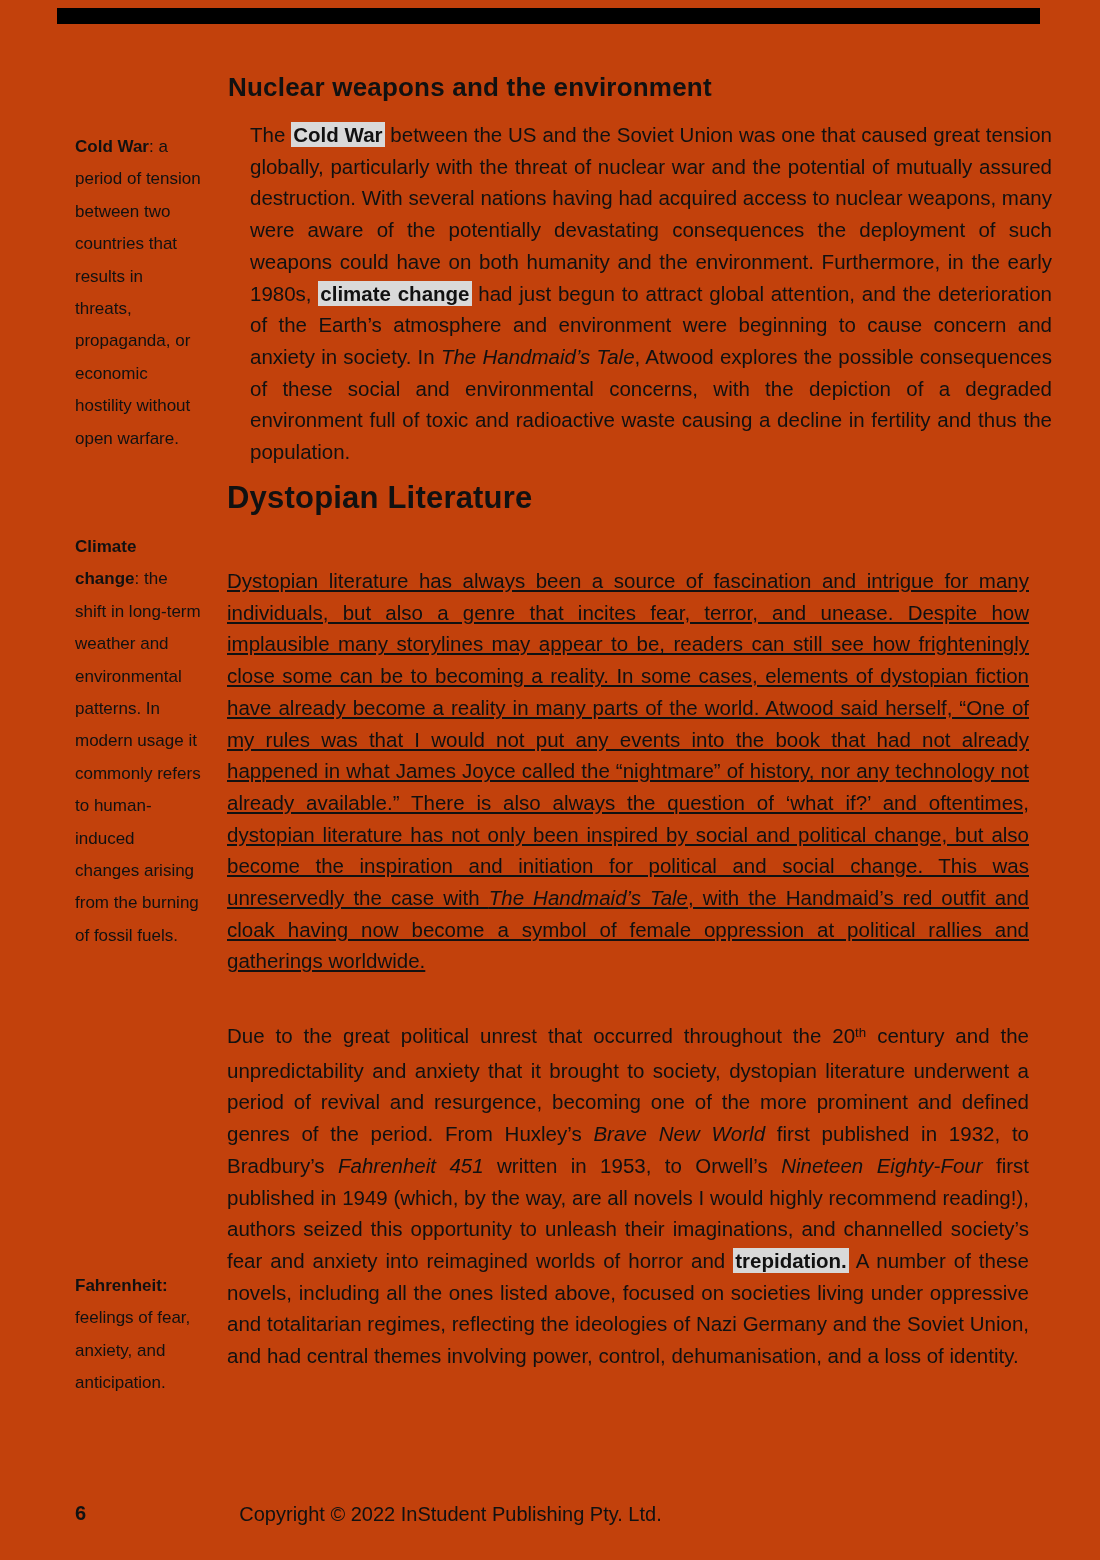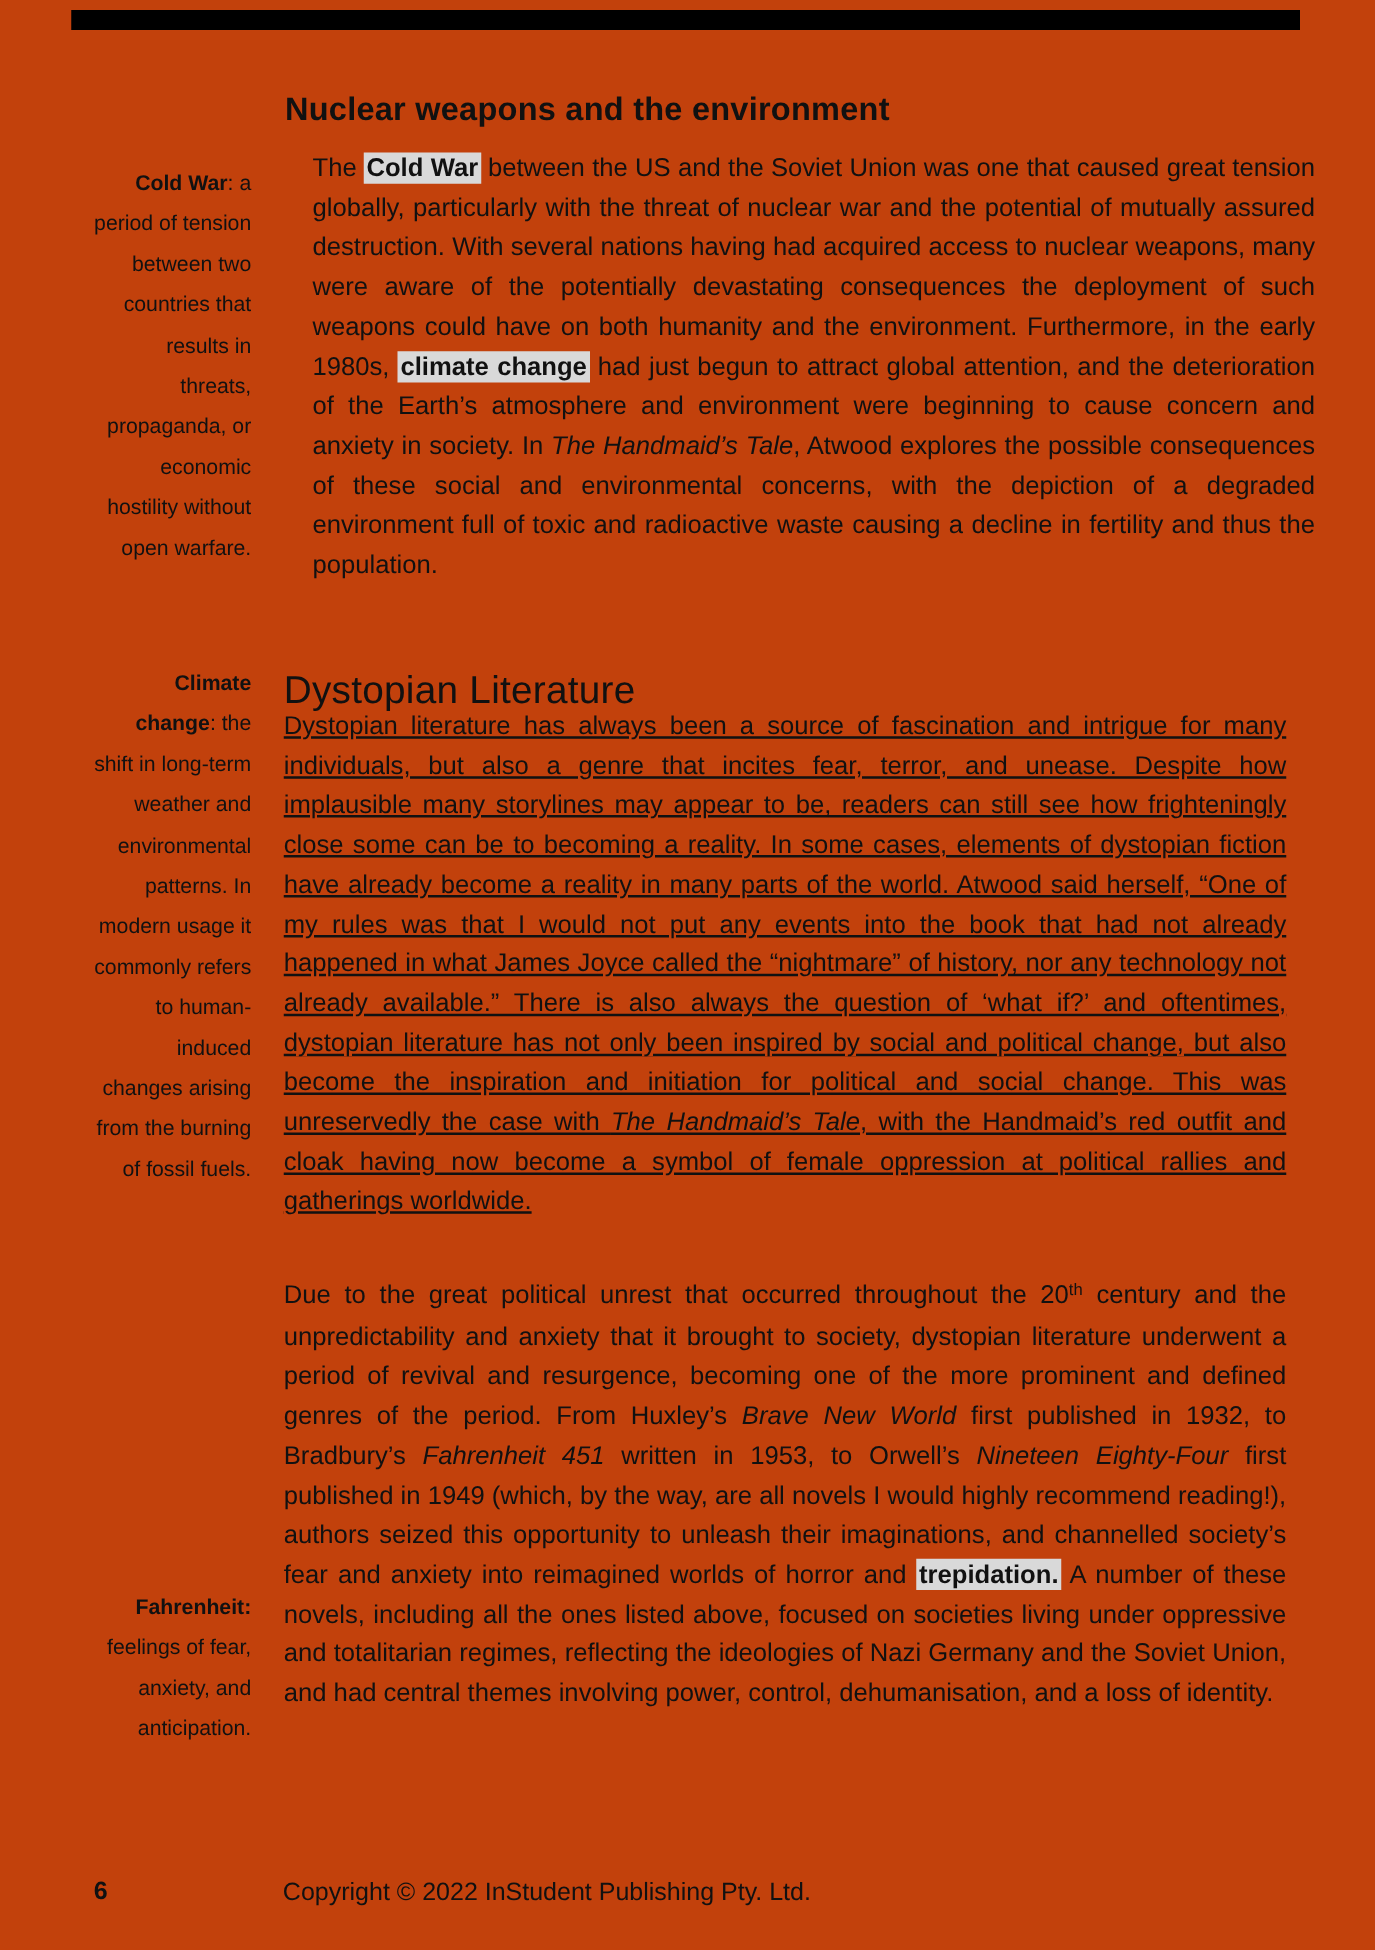--- a/index.html
+++ b/index.html
@@ -22,24 +22,24 @@
     position: absolute;
     left: 228px; top: 72px;
     margin: 0;
     font-size: 26px;
     font-weight: bold;
     letter-spacing: 0.2px;
     white-space: nowrap;
   }
   .h2 {
     position: absolute;
-    left: 227px; top: 534px;
+    left: 227px; top: 480px;
     margin: 0;
     font-size: 31px;
-    font-weight: normal;
+    font-weight: bold;
     letter-spacing: 0.2px;
     white-space: nowrap;
   }
   .body-par {
     position: absolute;
     left: 227px;
     width: 802px;
     margin: 0;
     font-size: 20.5px;
     line-height: 31.7px;
@@ -48,21 +48,21 @@
   .p1 { top: 119px; margin-left: 23px; }
   .p2 { top: 565px; text-decoration: underline; }
   .p3 { top: 1020px; }
   .margin-note {
     position: absolute;
     left: 75px;
     width: 126px;
     margin: 0;
     font-size: 17px;
     line-height: 32.4px;
-    text-align: right;
+    text-align: left;
   }
   .note1 { top: 131px; }
   .note2 { top: 531px; }
   .note3 { top: 1270px; }
   .bold { font-weight: bold; }
   .italic { font-style: italic; }
   .hl { background: var(--highlight, #d9d9d9); padding: 1px 2px; }
   .sup {
     font-size: 0.65em;
     position: relative;
@@ -74,20 +74,21 @@
     left: 75px; top: 1502px;
     font-size: 20px;
     font-weight: bold;
   }
   .copyright {
     position: absolute;
     left: 0; top: 1503px;
     width: 875px;
     text-align: center;
     font-size: 20px;
+    padding-left: 13px;
   }
 </style>
 </head>
 <body style="--text: #111111; --highlight: #d9d9d9; --scan_bar: #000000;">
 
 <div class="page">
 
   <div class="scan-bar"></div>
 
   <h1 class="h1">Nuclear weapons and the environment</h1>

